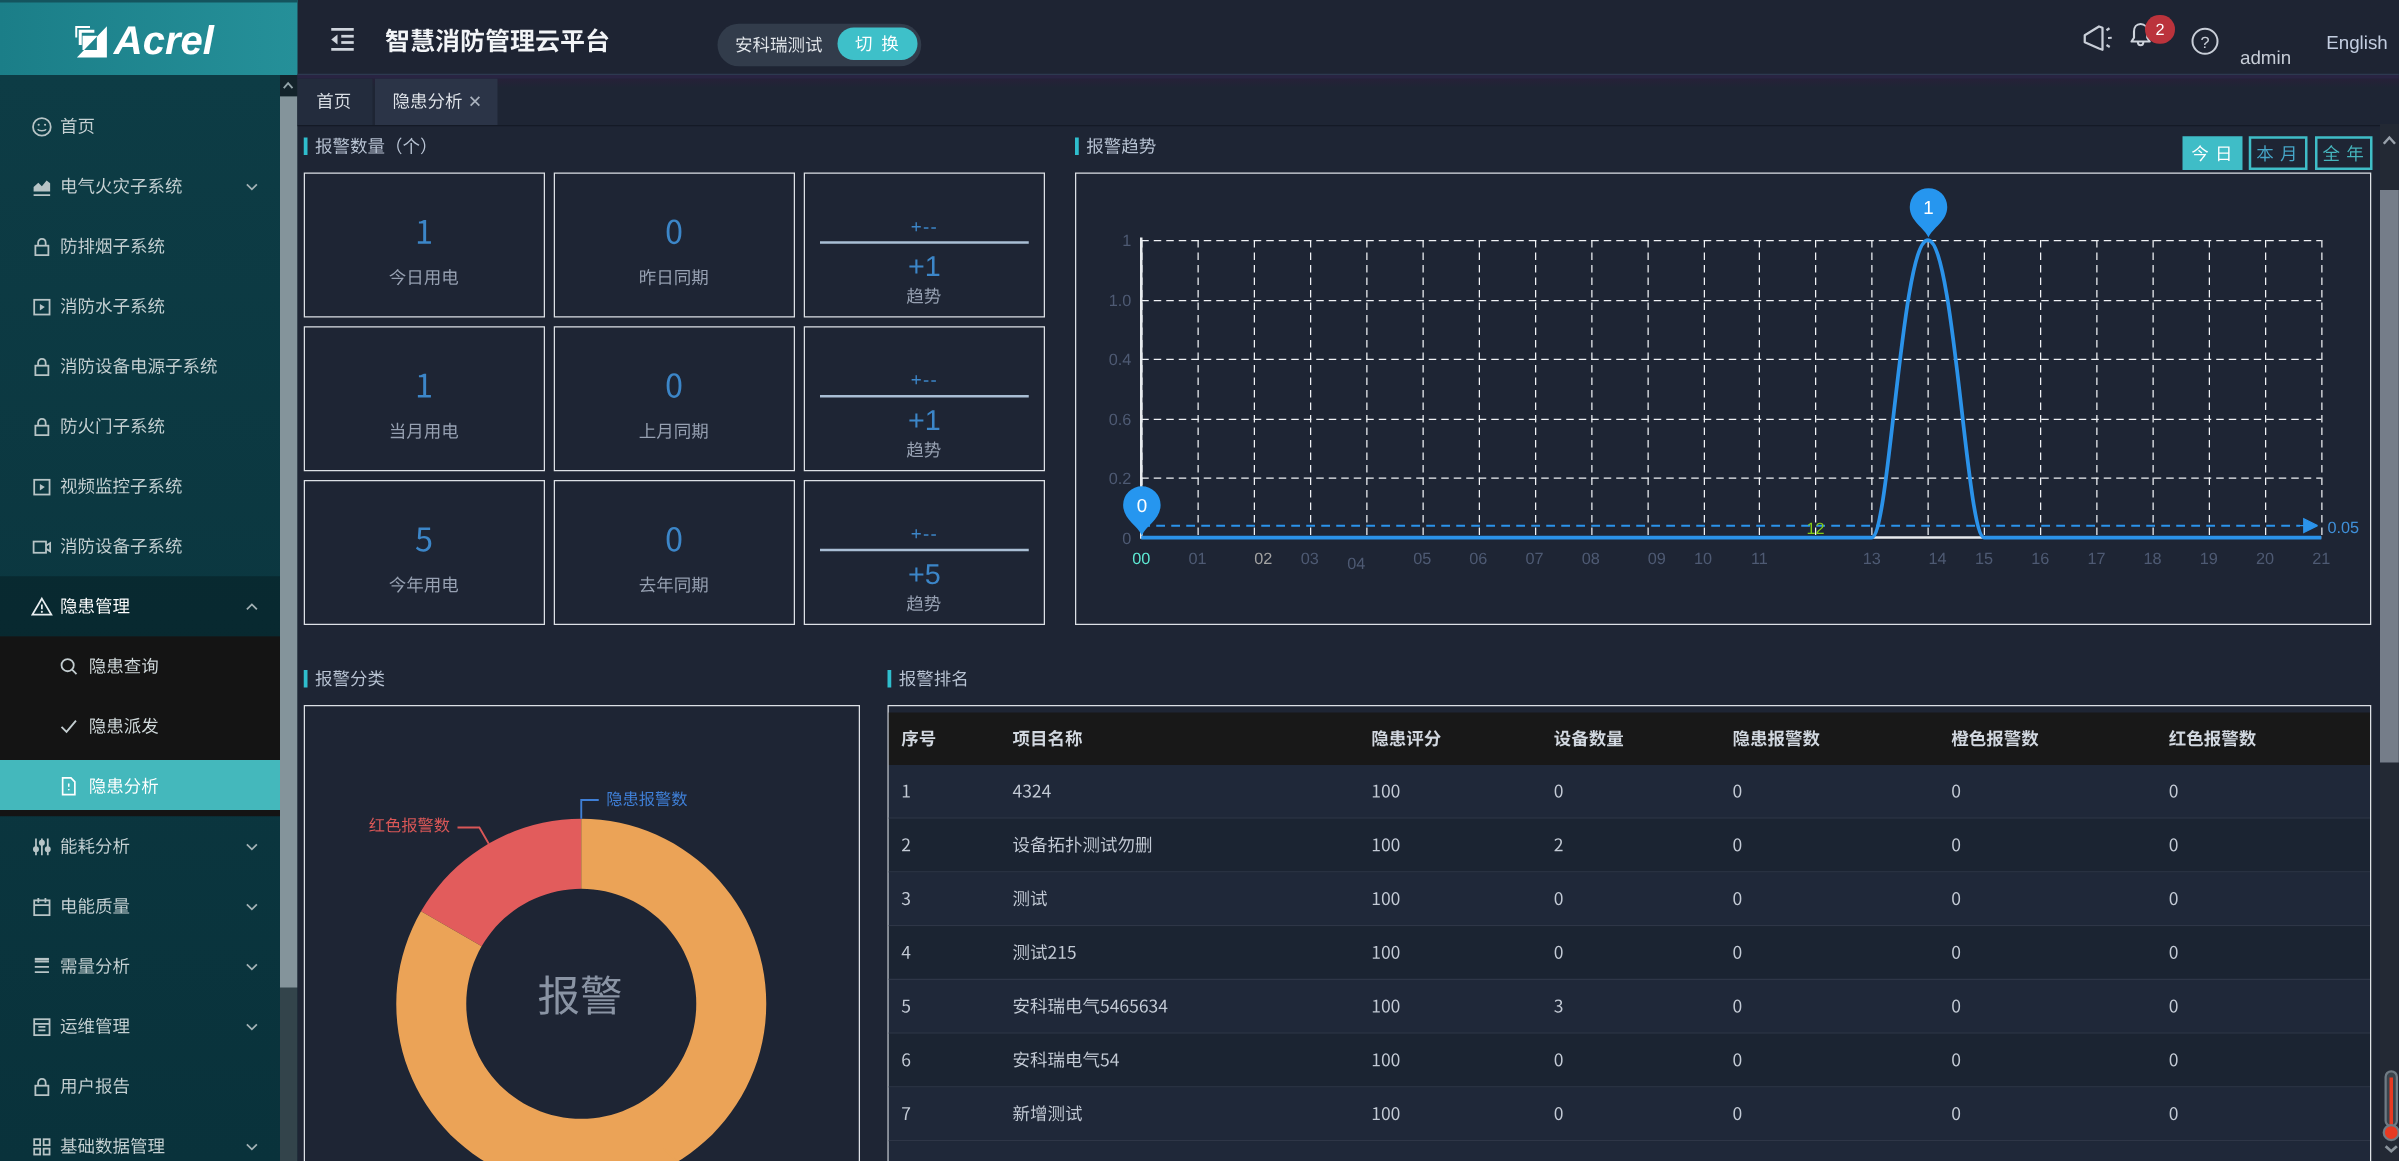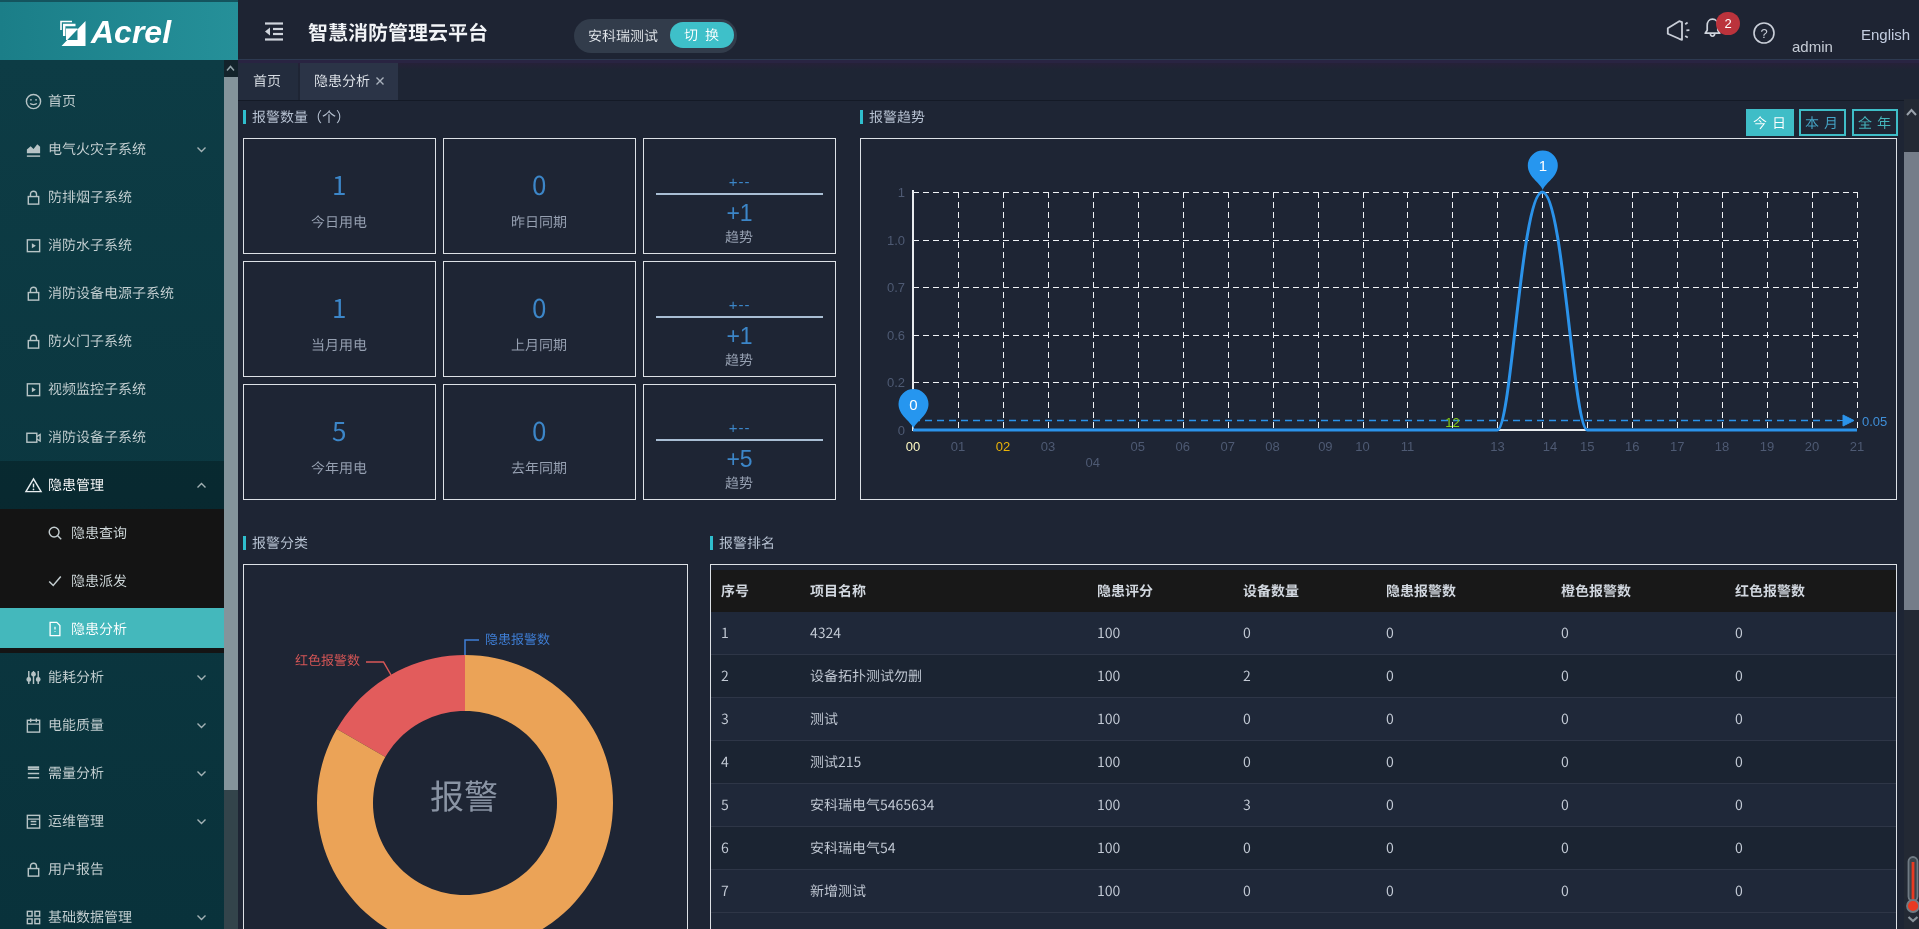--- a/index.html
+++ b/index.html
@@ -702,29 +702,29 @@
     <path d="M913 420.5 H1840" stroke="#2b93ea" stroke-width="1.6" stroke-dasharray="7 5"></path>
     <path d="M1840 420.5 l14 0 l-11 -5.5 v11 l11 -5.5 Z" fill="#2b93ea" stroke="#2b93ea"></path>
     <path d="M913 430 H1497.4 C 1511.4 430, 1521.3 192, 1542.3 192 C 1563.3 192, 1573.3 430, 1587.3 430 H1857" fill="none" stroke="#2b93ea" stroke-width="3" stroke-linejoin="round"></path>
     <path d="M913.5 428.5 C 910.3 420.5 898.5 415.5 898.5 404.0 A 15.0 15.0 0 1 1 928.5 404.0 C 928.5 415.5 916.7 420.5 913.5 428.5 Z" fill="#2696ef"></path>
     <text x="913.5" y="409.5" text-anchor="middle" font-family="Liberation Sans" font-size="15" fill="#fff">0</text>
     <path d="M1542.8 190.0 C 1539.6 182.0 1527.8 177.0 1527.8 165.5 A 15.0 15.0 0 1 1 1557.8 165.5 C 1557.8 177.0 1546.0 182.0 1542.8 190.0 Z" fill="#2696ef"></path>
     <text x="1542.8" y="171.0" text-anchor="middle" font-family="Liberation Sans" font-size="15" fill="#fff">1</text>
   </svg>
 <div style="position:absolute;left:865px;top:185.0px;width:40px;text-align:right;font:13px 'Liberation Sans',sans-serif;color:#4e5a73">1</div>
 <div style="position:absolute;left:865px;top:232.6px;width:40px;text-align:right;font:13px 'Liberation Sans',sans-serif;color:#4e5a73">1.0</div>
-<div style="position:absolute;left:865px;top:280.2px;width:40px;text-align:right;font:13px 'Liberation Sans',sans-serif;color:#4e5a73">0.7</div>
+<div style="position:absolute;left:865px;top:280.2px;width:40px;text-align:right;font:13px 'Liberation Sans',sans-serif;color:#4e5a73">0.4</div>
 <div style="position:absolute;left:865px;top:327.8px;width:40px;text-align:right;font:13px 'Liberation Sans',sans-serif;color:#4e5a73">0.6</div>
 <div style="position:absolute;left:865px;top:375.4px;width:40px;text-align:right;font:13px 'Liberation Sans',sans-serif;color:#4e5a73">0.2</div>
 <div style="position:absolute;left:865px;top:423.0px;width:40px;text-align:right;font:13px 'Liberation Sans',sans-serif;color:#4e5a73">0</div>
-<div style="position:absolute;left:898.0px;top:439px;width:30px;text-align:center;font:13px 'Liberation Sans',sans-serif;color:#fef9c3">00</div>
+<div style="position:absolute;left:898.0px;top:439px;width:30px;text-align:center;font:13px 'Liberation Sans',sans-serif;color:#5eead4">00</div>
 <div style="position:absolute;left:943.0px;top:439px;width:30px;text-align:center;font:13px 'Liberation Sans',sans-serif;color:#4e5a73">01</div>
-<div style="position:absolute;left:987.9px;top:439px;width:30px;text-align:center;font:13px 'Liberation Sans',sans-serif;color:#eab308">02</div>
+<div style="position:absolute;left:987.9px;top:439px;width:30px;text-align:right;font:13px 'Liberation Sans',sans-serif;color:#a3a3a3">02</div>
 <div style="position:absolute;left:1032.9px;top:439px;width:30px;text-align:center;font:13px 'Liberation Sans',sans-serif;color:#4e5a73">03</div>
-<div style="position:absolute;left:1077.8px;top:455px;width:30px;text-align:center;font:13px 'Liberation Sans',sans-serif;color:#4e5a73">04</div>
+<div style="position:absolute;left:1077.8px;top:443px;width:30px;font:13px 'Liberation Sans',sans-serif;color:#4e5a73">04</div>
 <div style="position:absolute;left:1122.8px;top:439px;width:30px;text-align:center;font:13px 'Liberation Sans',sans-serif;color:#4e5a73">05</div>
 <div style="position:absolute;left:1167.7px;top:439px;width:30px;text-align:center;font:13px 'Liberation Sans',sans-serif;color:#4e5a73">06</div>
 <div style="position:absolute;left:1212.7px;top:439px;width:30px;text-align:center;font:13px 'Liberation Sans',sans-serif;color:#4e5a73">07</div>
 <div style="position:absolute;left:1257.6px;top:439px;width:30px;text-align:center;font:13px 'Liberation Sans',sans-serif;color:#4e5a73">08</div>
 <div style="position:absolute;left:1302.6px;top:439px;width:30px;text-align:right;font:13px 'Liberation Sans',sans-serif;color:#4e5a73">09</div>
 <div style="position:absolute;left:1347.5px;top:439px;width:30px;text-align:center;font:13px 'Liberation Sans',sans-serif;color:#4e5a73">10</div>
 <div style="position:absolute;left:1392.5px;top:439px;width:30px;text-align:center;font:13px 'Liberation Sans',sans-serif;color:#4e5a73">11</div>
 <div style="position:absolute;left:1437.4px;top:415px;width:30px;text-align:center;font:13px 'Liberation Sans',sans-serif;color:#84cc16">12</div>
 <div style="position:absolute;left:1482.4px;top:439px;width:30px;text-align:center;font:13px 'Liberation Sans',sans-serif;color:#4e5a73">13</div>
 <div style="position:absolute;left:1527.3px;top:439px;width:30px;text-align:right;font:13px 'Liberation Sans',sans-serif;color:#4e5a73">14</div>

